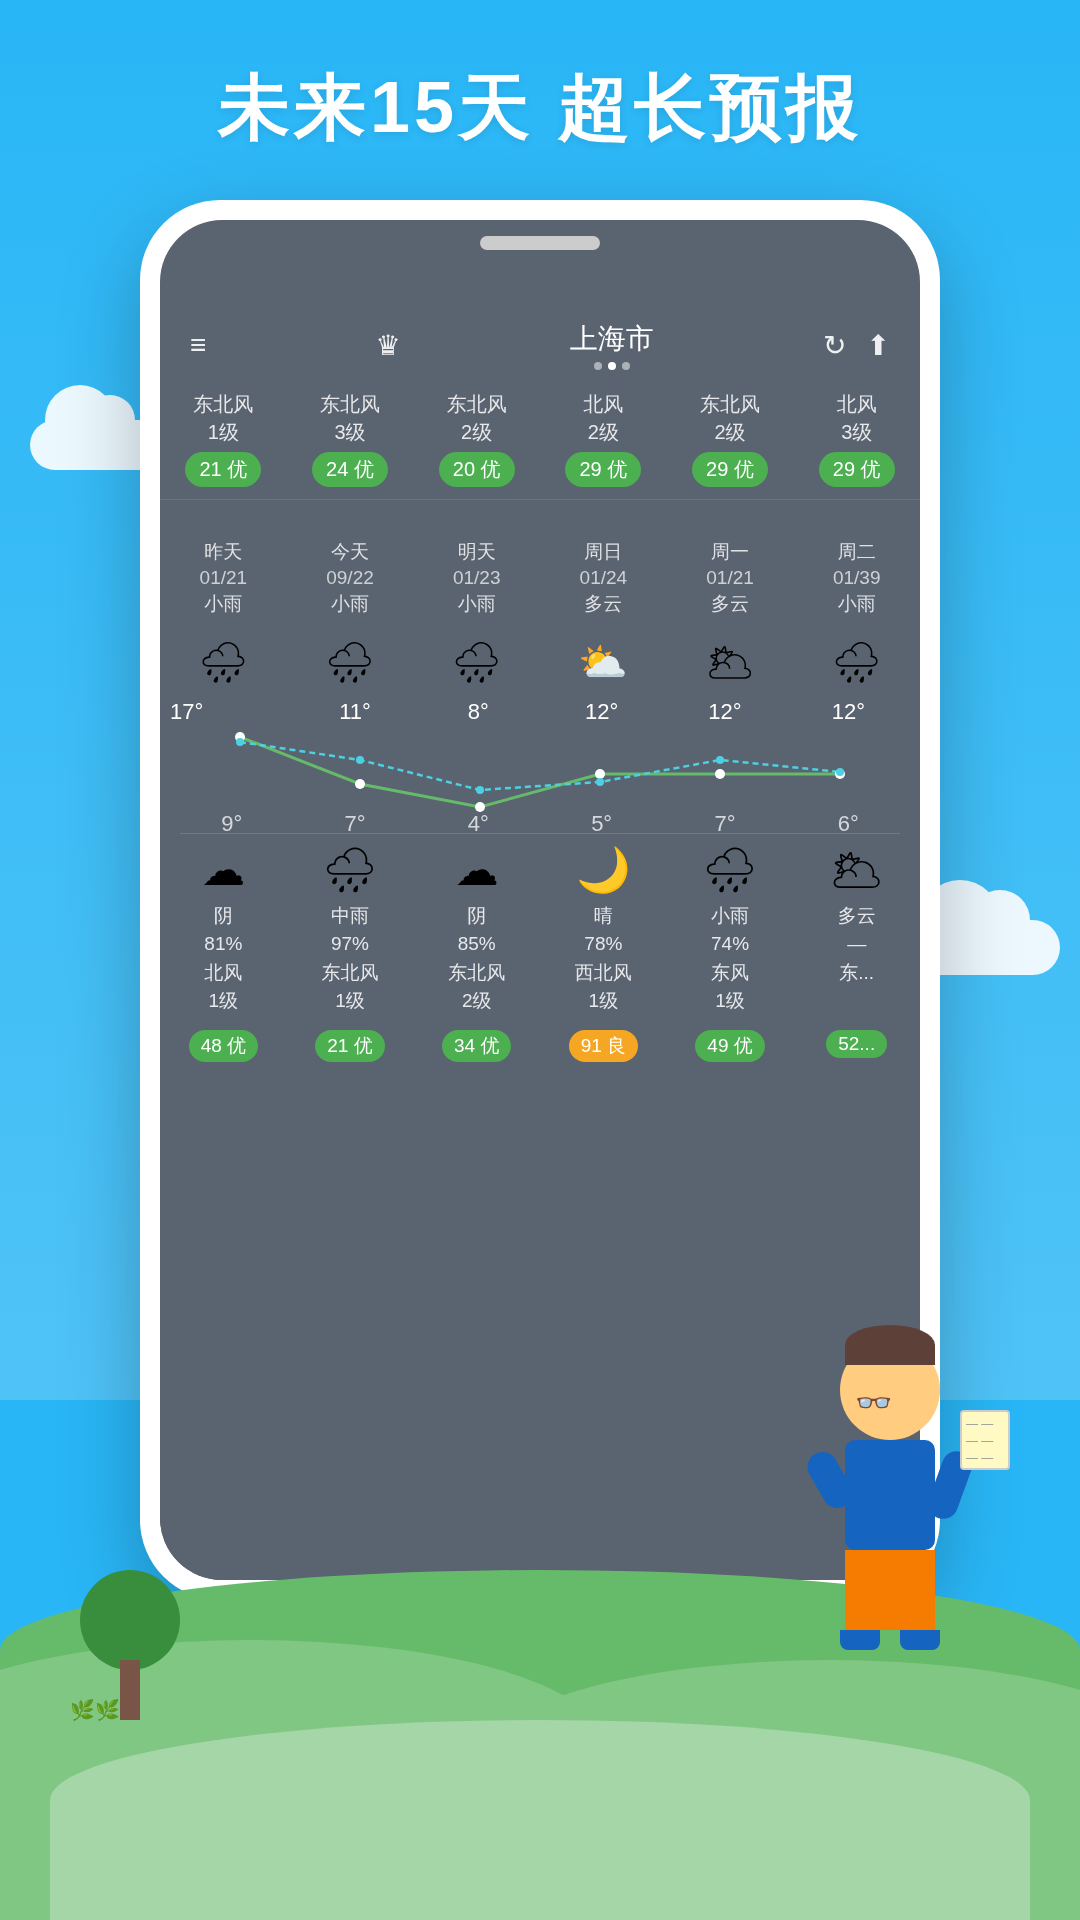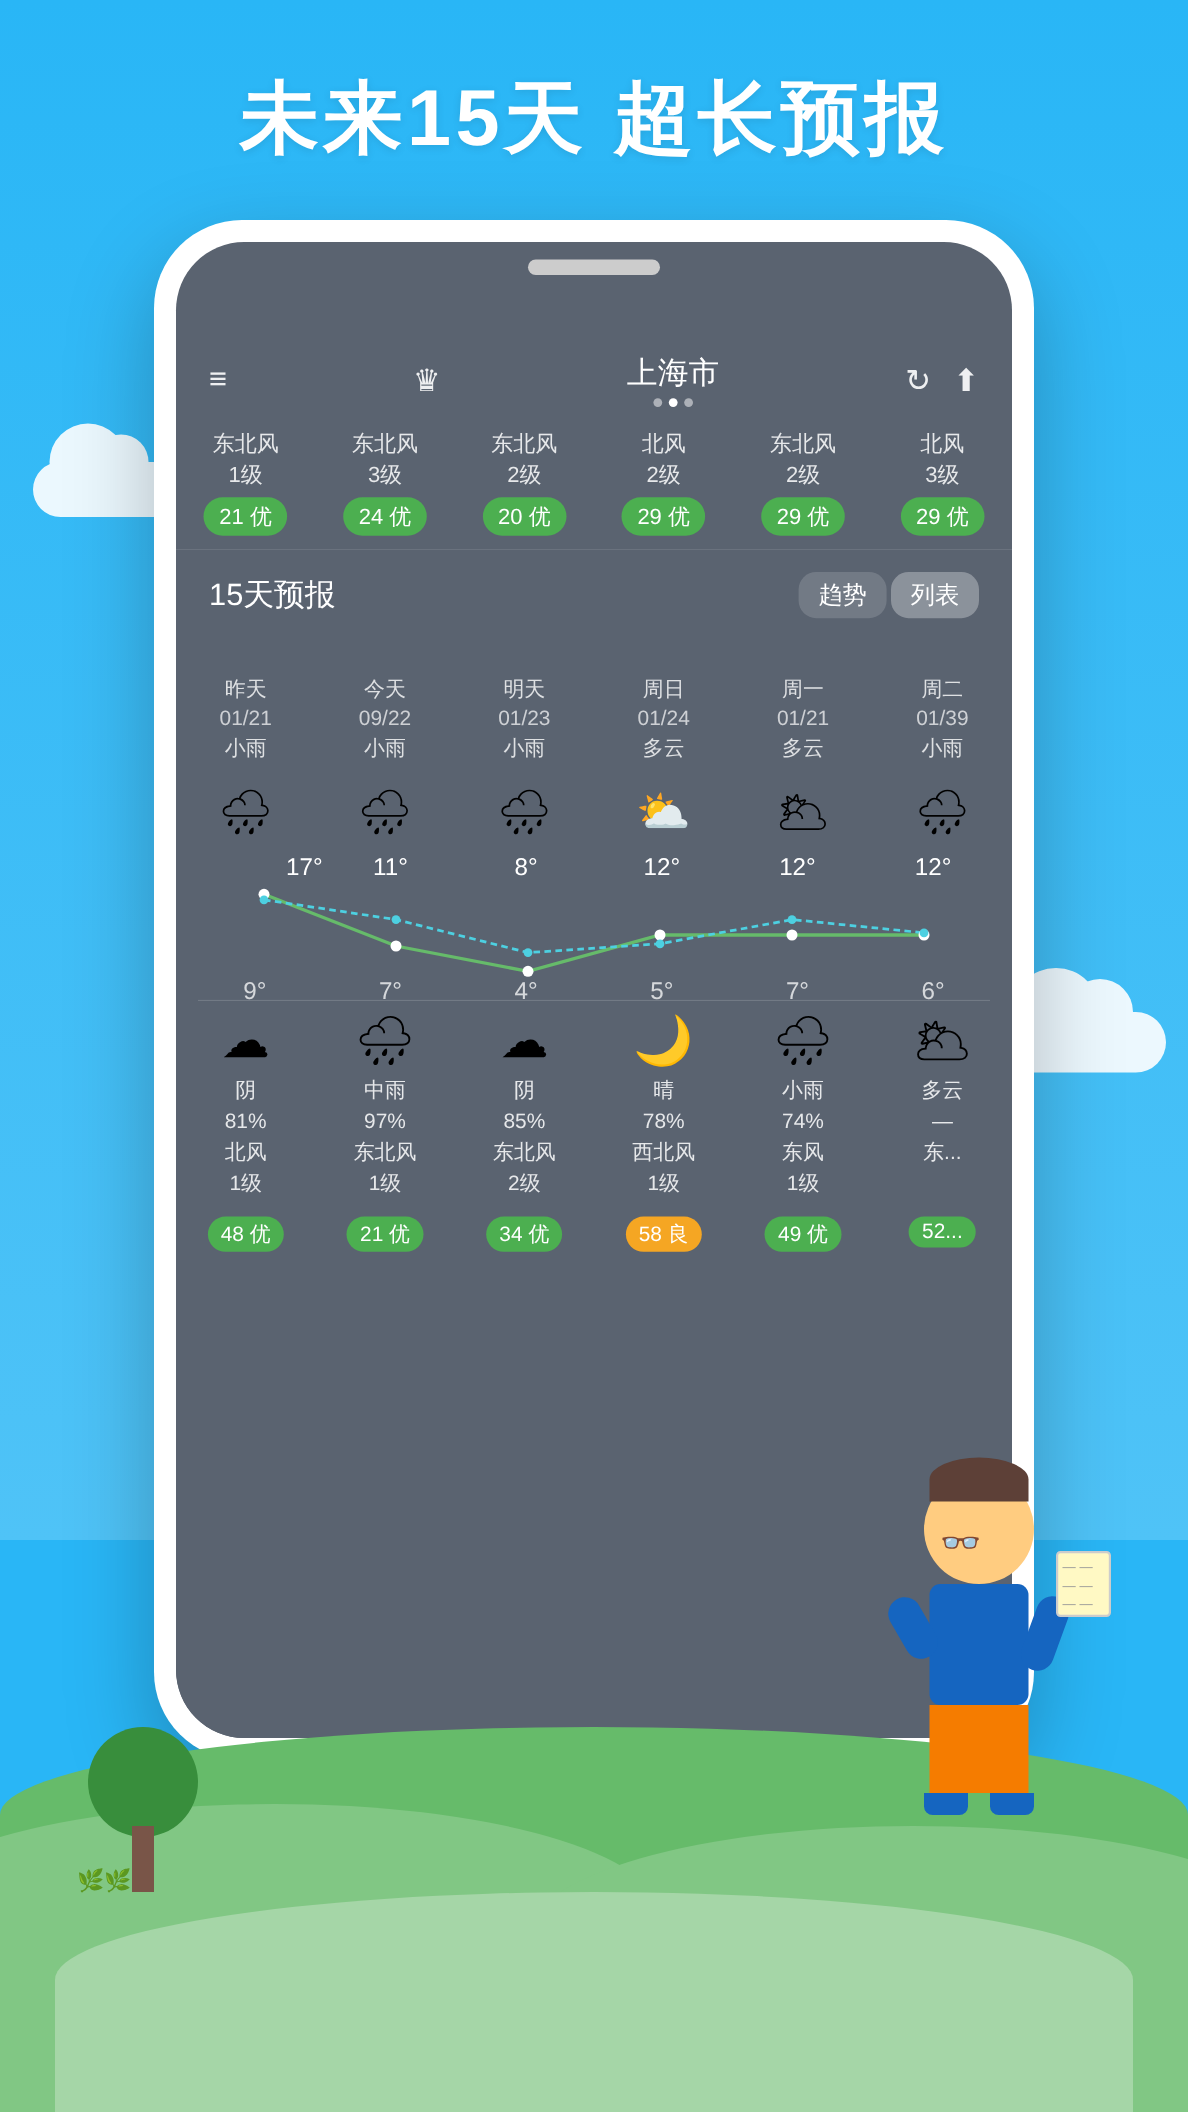--- a/index.html
+++ b/index.html
@@ -517,27 +517,20 @@
         <div class="wind-col">
           <div class="wind-text">东北风<br>2级</div>
           <div class="aqi-badge">29 优</div>
         </div>
         <div class="wind-col">
           <div class="wind-text">北风<br>3级</div>
           <div class="aqi-badge">29 优</div>
         </div>
       </div>
 
-      <div class="forecast-header">
-        <span class="forecast-title">15天预报</span>
-        <div class="tab-group">
-          <div class="tab-btn">趋势</div>
-          <div class="tab-btn active">列表</div>
-        </div>
-      </div>
 
       <div class="day-row">
         <div class="day-col">
           <div class="day-label">昨天</div>
           <div class="day-date">01/21</div>
           <div class="day-condition">小雨</div>
         </div>
         <div class="day-col">
           <div class="day-label">今天</div>
           <div class="day-date">09/22</div>
@@ -582,21 +575,21 @@
             <span class="wi">🌥</span>
           </div>
         <div class="day-col weather-icon-area">
             <span class="wi">🌧</span>
           </div>
       </div>
 
       <div class="line-chart-container">
         
         <div style="display:flex; padding: 0 10px;">
-          <div style="flex:1; text-align:right; font-size:22px; color:white; padding-bottom:2px;">17°</div>
+          <div style="flex:1; text-align:left; font-size:22px; color:white; padding-bottom:2px;">17°</div>
           <div style="flex:1; text-align:center; font-size:22px; color:white;">11°</div>
           <div style="flex:1; text-align:center; font-size:22px; color:white;">8°</div>
           <div style="flex:1; text-align:center; font-size:22px; color:white;">12°</div>
           <div style="flex:1; text-align:center; font-size:22px; color:white;">12°</div>
           <div style="flex:1; text-align:center; font-size:22px; color:white;">12°</div>
         </div>
 
         
         <svg viewBox="0 0 720 80" width="100%" height="80" style="overflow:visible; padding: 0 10px;">
 
@@ -678,21 +671,21 @@
         <div class="bottom-col">
           <div class="bottom-aqi">48 优</div>
         </div>
         <div class="bottom-col">
           <div class="bottom-aqi">21 优</div>
         </div>
         <div class="bottom-col">
           <div class="bottom-aqi">34 优</div>
         </div>
         <div class="bottom-col">
-          <div class="bottom-aqi yellow">58 良</div>
+          <div class="bottom-aqi yellow">91 良</div>
         </div>
         <div class="bottom-col">
           <div class="bottom-aqi">49 优</div>
         </div>
         <div class="bottom-col">
           <div class="bottom-aqi">52...</div>
         </div>
       </div>
 
     </div>

